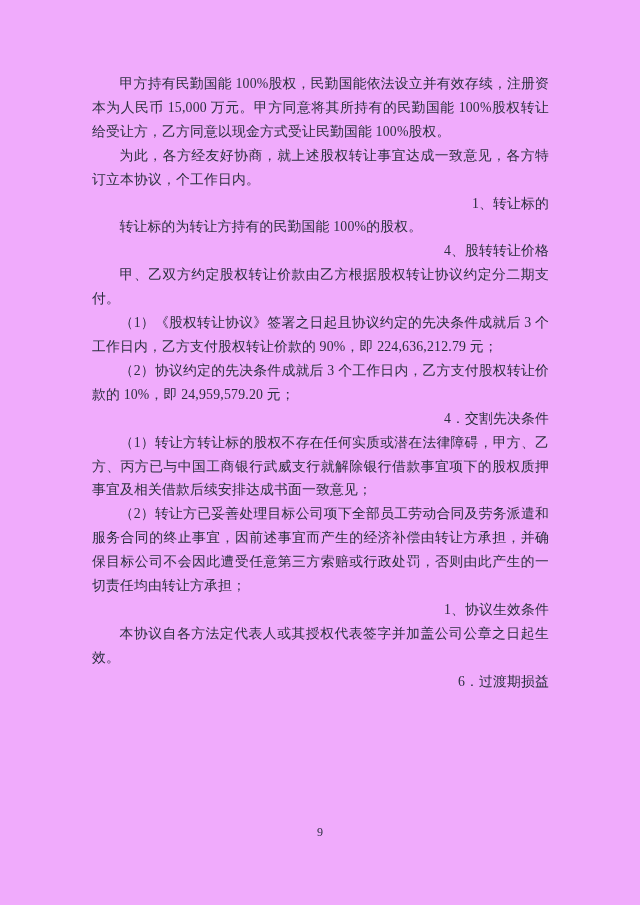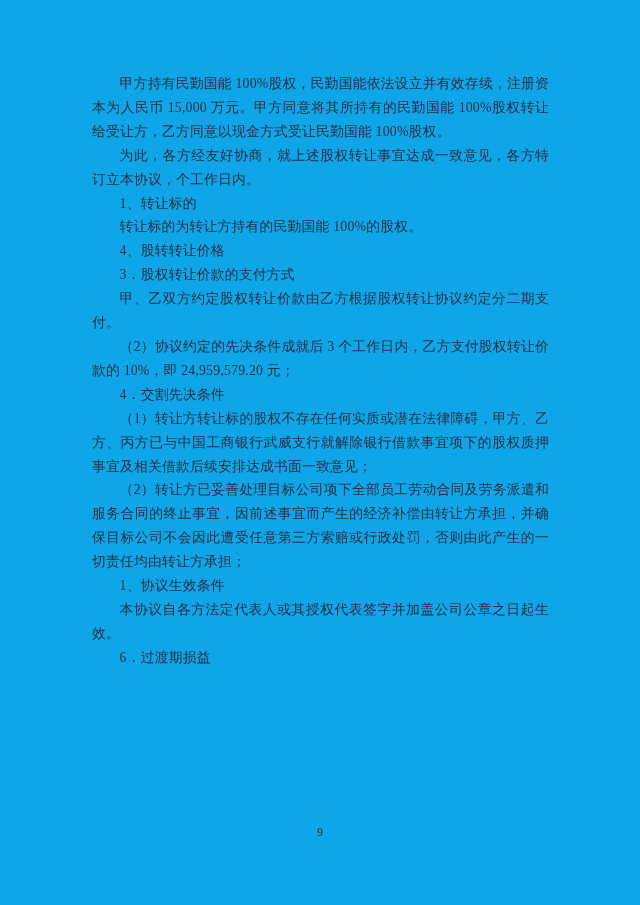--- a/index.html
+++ b/index.html
@@ -10,40 +10,40 @@
     width: 640px;
     height: 905px;
     background: #ffffff;
     position: relative;
     overflow: hidden;
     font-family: "Liberation Serif", "DejaVu Serif", serif;
   }
   .page {
     position: absolute;
     inset: 0;
-    background: #0ea5e9;
+    background: #f0abfc;
   }
   .doc-body {
     position: absolute;
     left: 92px;
     top: 72px;
     width: 457px;
   }
   .para {
     margin: 0;
     padding: 0;
     font-size: 13.8px;
     line-height: 23.9px;
     font-weight: 400;
     text-indent: 2em;
     text-align: justify;
     letter-spacing: 0.2px;
   }
   .para.heading {
-    text-align: left;
+    text-align: right;
   }
   .page-number {
     position: absolute;
     top: 824px;
     left: 0;
     width: 100%;
     text-align: center;
     font-size: 12px;
     line-height: 16px;
   }
@@ -51,22 +51,22 @@
 </head>
 <body style="background: rgb(255, 255, 255); color: rgb(43, 48, 64);">
 
 <div class="page">
   <div class="doc-body">
       <p class="para">甲方持有民勤国能 100%股权，民勤国能依法设立并有效存续，注册资本为人民币 15,000 万元。甲方同意将其所持有的民勤国能 100%股权转让给受让方，乙方同意以现金方式受让民勤国能 100%股权。</p>
       <p class="para">为此，各方经友好协商，就上述股权转让事宜达成一致意见，各方特订立本协议，个工作日内。</p>
       <p class="para heading">1、转让标的</p>
       <p class="para">转让标的为转让方持有的民勤国能 100%的股权。</p>
       <p class="para heading">4、股转转让价格</p>
-      <p class="para heading">3．股权转让价款的支付方式</p>
       <p class="para">甲、乙双方约定股权转让价款由乙方根据股权转让协议约定分二期支付。</p>
+      <p class="para">（1）《股权转让协议》签署之日起且协议约定的先决条件成就后 3 个工作日内，乙方支付股权转让价款的 90%，即 224,636,212.79 元；</p>
       <p class="para">（2）协议约定的先决条件成就后 3 个工作日内，乙方支付股权转让价款的 10%，即 24,959,579.20 元；</p>
       <p class="para heading">4．交割先决条件</p>
       <p class="para">（1）转让方转让标的股权不存在任何实质或潜在法律障碍，甲方、乙方、丙方已与中国工商银行武威支行就解除银行借款事宜项下的股权质押事宜及相关借款后续安排达成书面一致意见；</p>
       <p class="para">（2）转让方已妥善处理目标公司项下全部员工劳动合同及劳务派遣和服务合同的终止事宜，因前述事宜而产生的经济补偿由转让方承担，并确保目标公司不会因此遭受任意第三方索赔或行政处罚，否则由此产生的一切责任均由转让方承担；</p>
       <p class="para heading">1、协议生效条件</p>
       <p class="para">本协议自各方法定代表人或其授权代表签字并加盖公司公章之日起生效。</p>
       <p class="para heading">6．过渡期损益</p>
     </div>
   <div class="page-number">9</div>
 </div>

